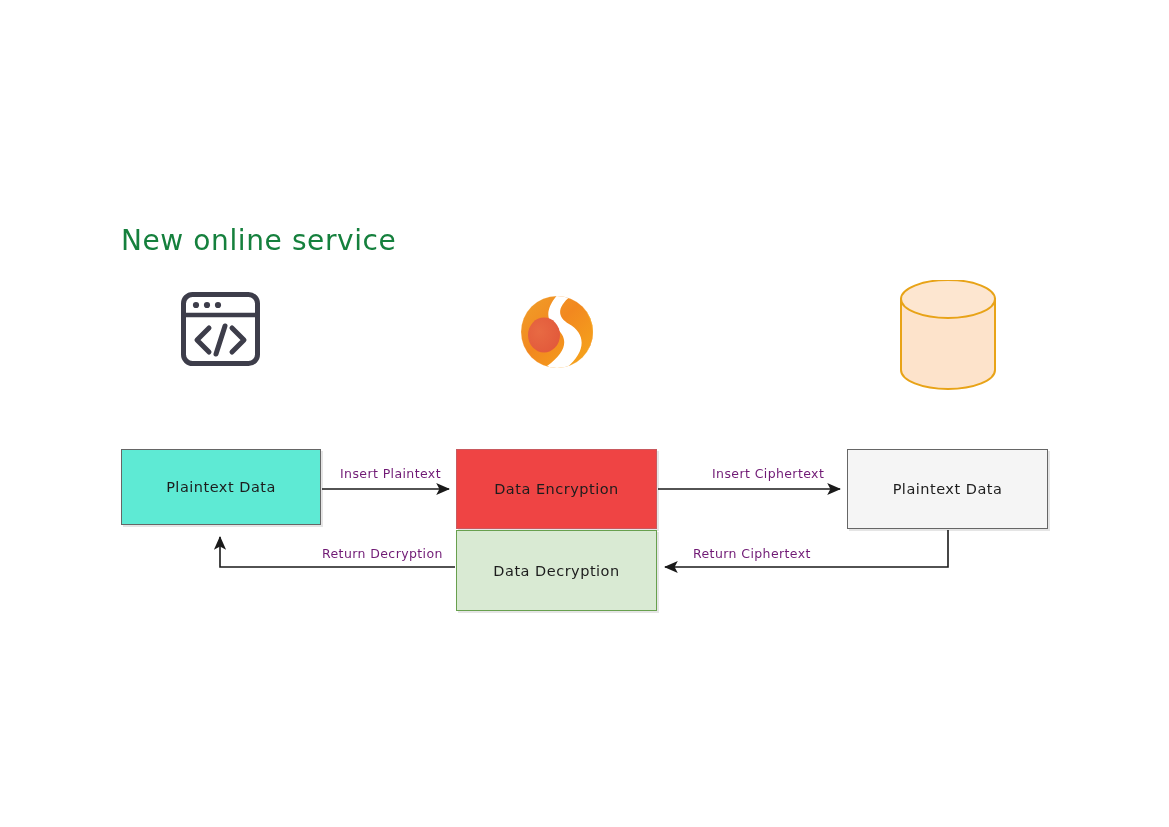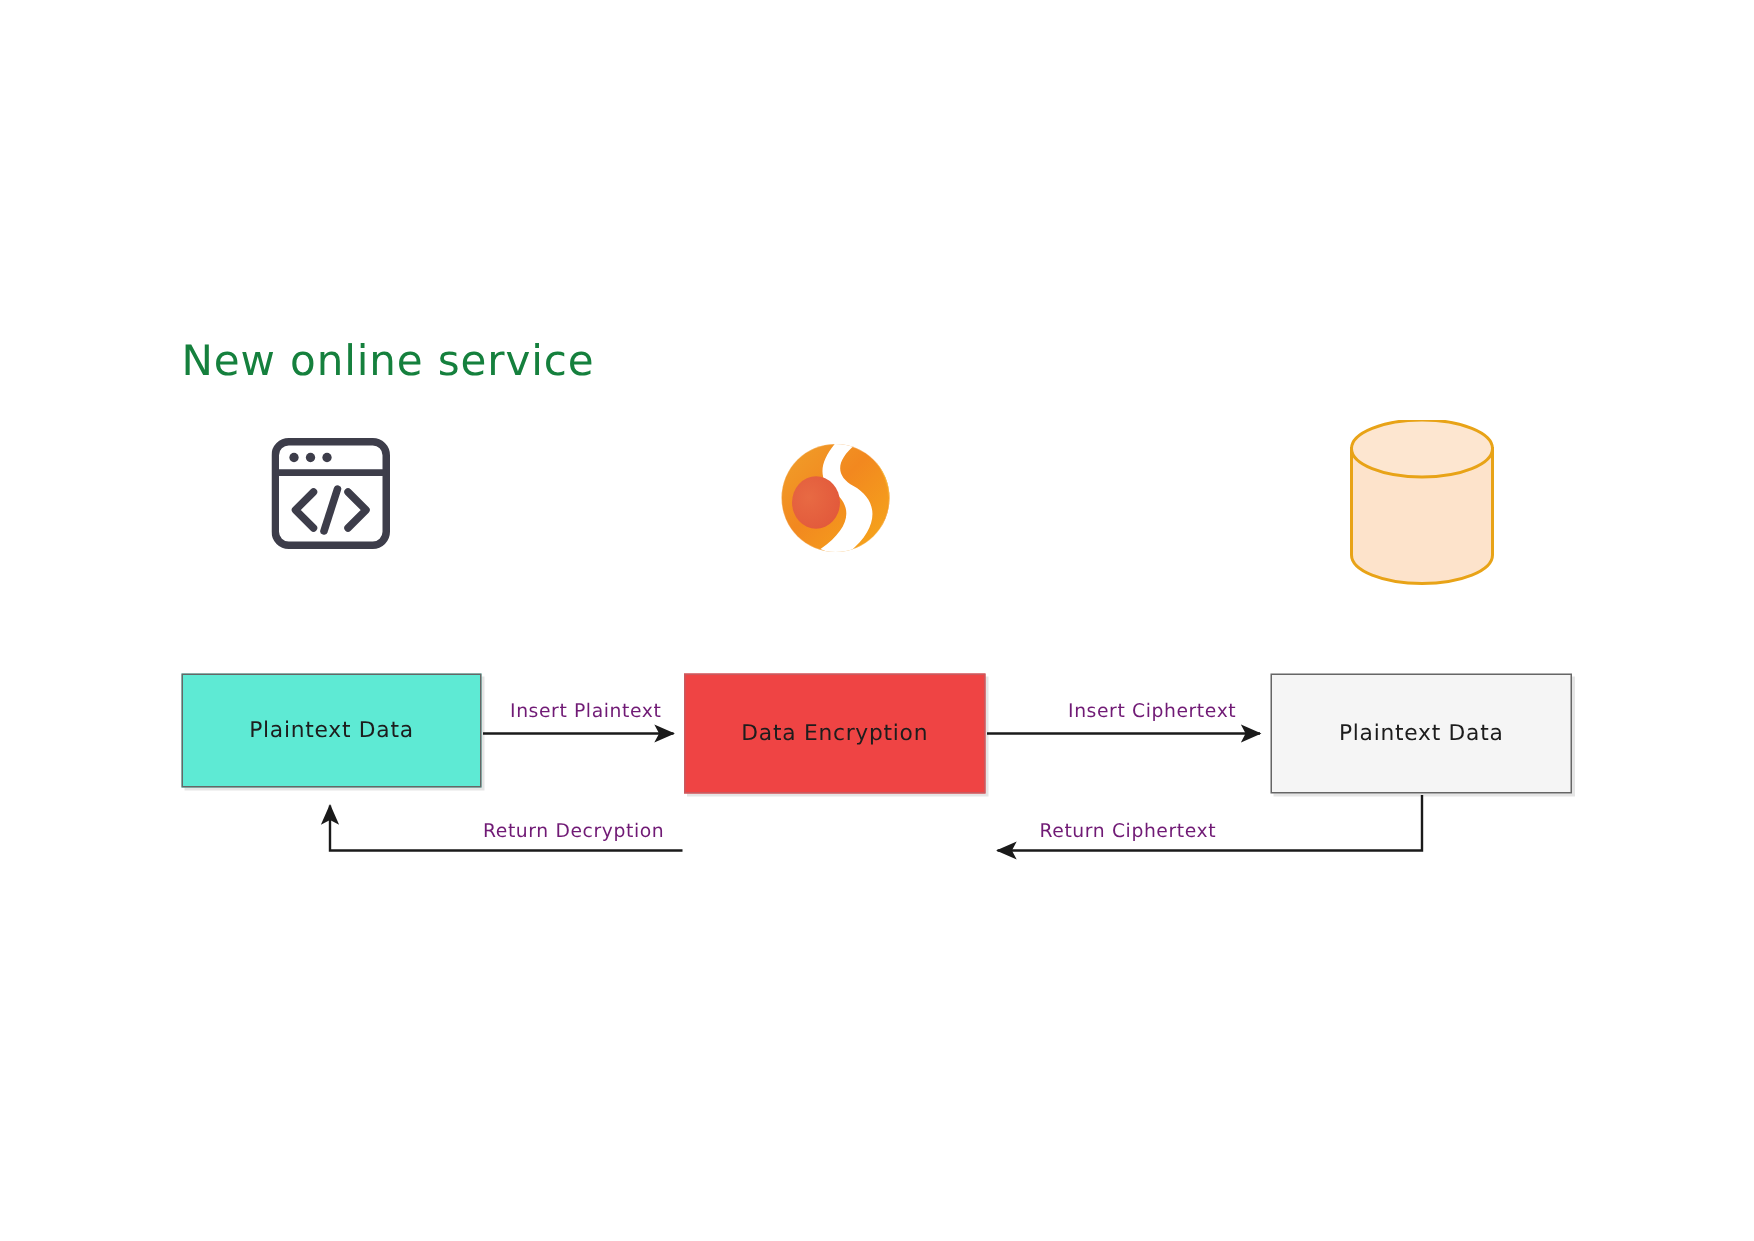--- a/index.html
+++ b/index.html
@@ -188,20 +188,23 @@
   </svg>
 
   <div class="node-box node-plaintext">
     <span>Plaintext Data</span>
   </div>
 
   <div class="node-box node-encryption">
     <span>Data Encryption</span>
   </div>
 
+  <div class="node-box node-decryption">
+    <span>Data Decryption</span>
+  </div>
 
   <div class="node-box node-ciphertext">
     <span>Plaintext Data</span>
   </div>
 
   <div class="edge-label lbl-insert-plaintext">Insert Plaintext</div>
 
   <div class="edge-label lbl-insert-ciphertext">Insert Ciphertext</div>
 
   <div class="edge-label lbl-return-ciphertext">Return Ciphertext</div>

